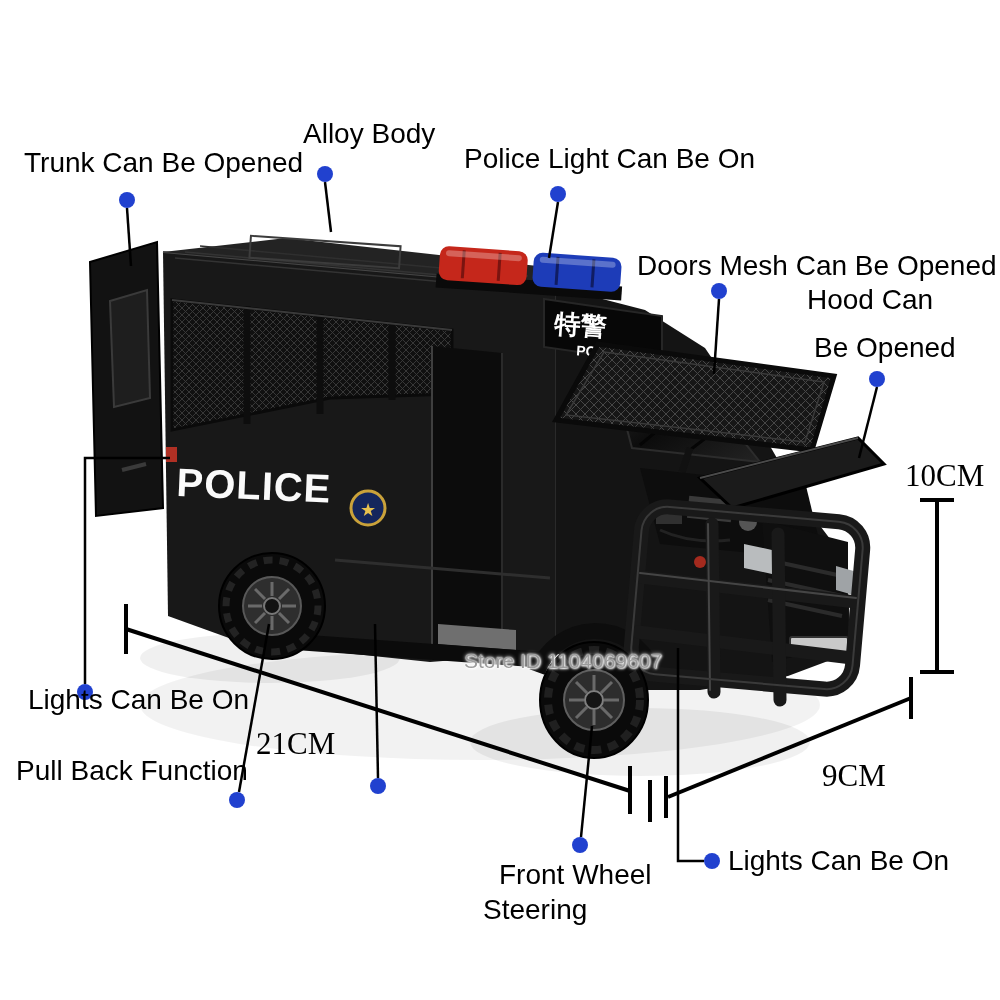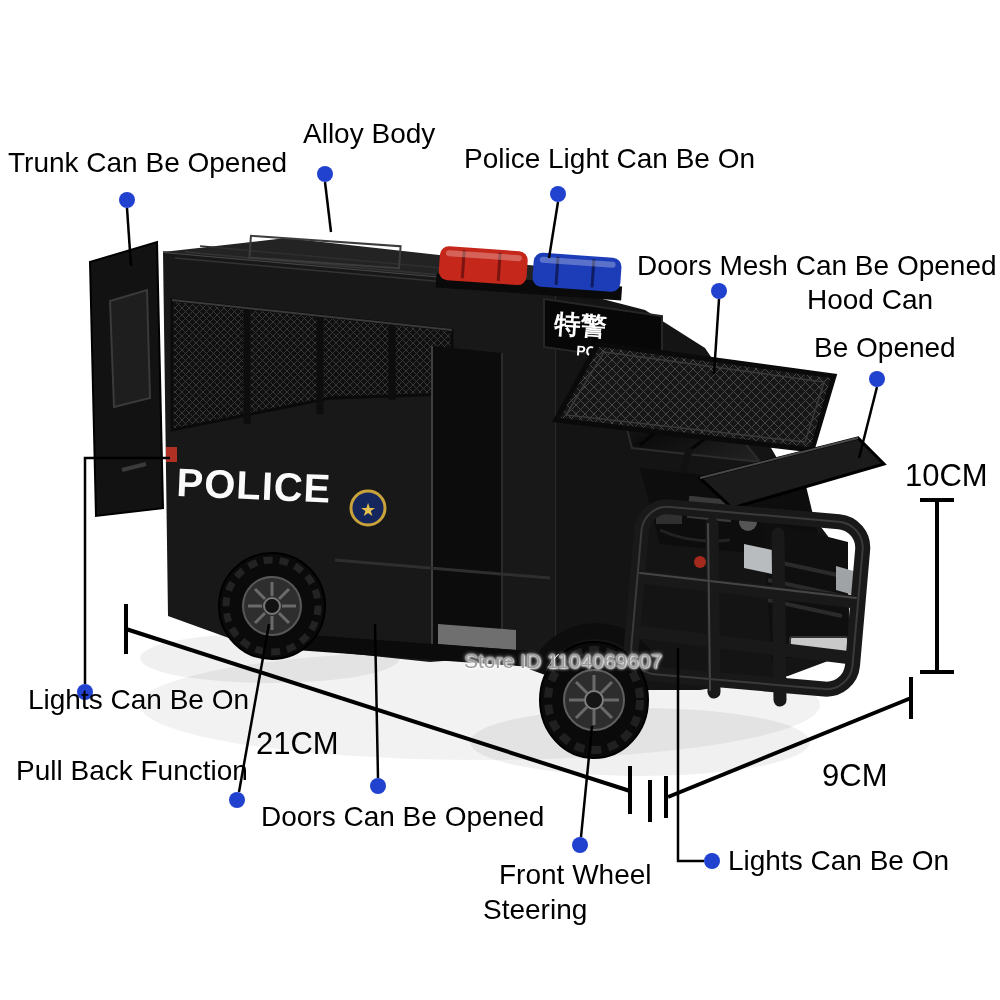--- a/index.html
+++ b/index.html
@@ -7,21 +7,21 @@
     position:relative;width:1000px;height:1000px;background:#ffffff;
     overflow:hidden;font-family:"Liberation Sans",sans-serif;
   }
   .art{position:absolute;left:0;top:0;width:1000px;height:1000px;}
   .label{
     position:absolute;font-size:28px;color:#000;white-space:nowrap;
     font-family:"Liberation Sans",sans-serif;line-height:1.1;
   }
   .dim{
     position:absolute;font-size:31px;color:#000;white-space:nowrap;
-    font-family:Liberation Sans, sans-serif;
+    font-family:Liberation Serif, serif;
   }
   .watermark{
     position:absolute;left:448px;top:623px;width:230px;text-align:center;
     font-size:21px;color:#9b9b9b;
     text-shadow:0 0 4px #fff,0 0 2px #fff,1px 1px 2px #fff;
     margin-top:26px;
   }
 </style>
 </head>
 <body>
@@ -234,29 +234,28 @@
       <circle cx="719" cy="291" r="8" fill="#2141cf"></circle>
       <circle cx="877" cy="379" r="8" fill="#2141cf"></circle>
       <circle cx="85" cy="692" r="8" fill="#2141cf"></circle>
       <circle cx="237" cy="800" r="8" fill="#2141cf"></circle>
       <circle cx="378" cy="786" r="8" fill="#2141cf"></circle>
       <circle cx="580" cy="845" r="8" fill="#2141cf"></circle>
       <circle cx="712" cy="861" r="8" fill="#2141cf"></circle>
     </g>
   </svg>
 
-  <div class="label" style="left:8px;top:148px;">Trunk Can Be Opened</div>
+  <div class="label" style="left:24px;top:148px;">Trunk Can Be Opened</div>
   <div class="label" style="left:303px;top:119px;">Alloy Body</div>
   <div class="label" style="left:464px;top:144px;">Police Light Can Be On</div>
   <div class="label" style="left:637px;top:251px;">Doors Mesh Can Be Opened</div>
   <div class="label" style="left:807px;top:285px;">Hood Can</div>
   <div class="label" style="left:814px;top:333px;">Be Opened</div>
   <div class="label" style="left:28px;top:685px;">Lights Can Be On</div>
   <div class="label" style="left:16px;top:756px;">Pull Back Function</div>
-  <div class="label" style="left:261px;top:802px;">Doors Can Be Opened</div>
   <div class="label" style="left:483px;top:860px;margin-left:16px;">Front Wheel</div>
   <div class="label" style="left:483px;top:895px;">Steering</div>
   <div class="label" style="left:728px;top:846px;">Lights Can Be On</div>
 
   <div class="dim" style="left:905px;top:458px;">10CM</div>
   <div class="dim" style="left:256px;top:726px;">21CM</div>
   <div class="dim" style="left:822px;top:758px;">9CM</div>
 
   <div class="watermark">Store ID 1104069607</div>
 </div>

